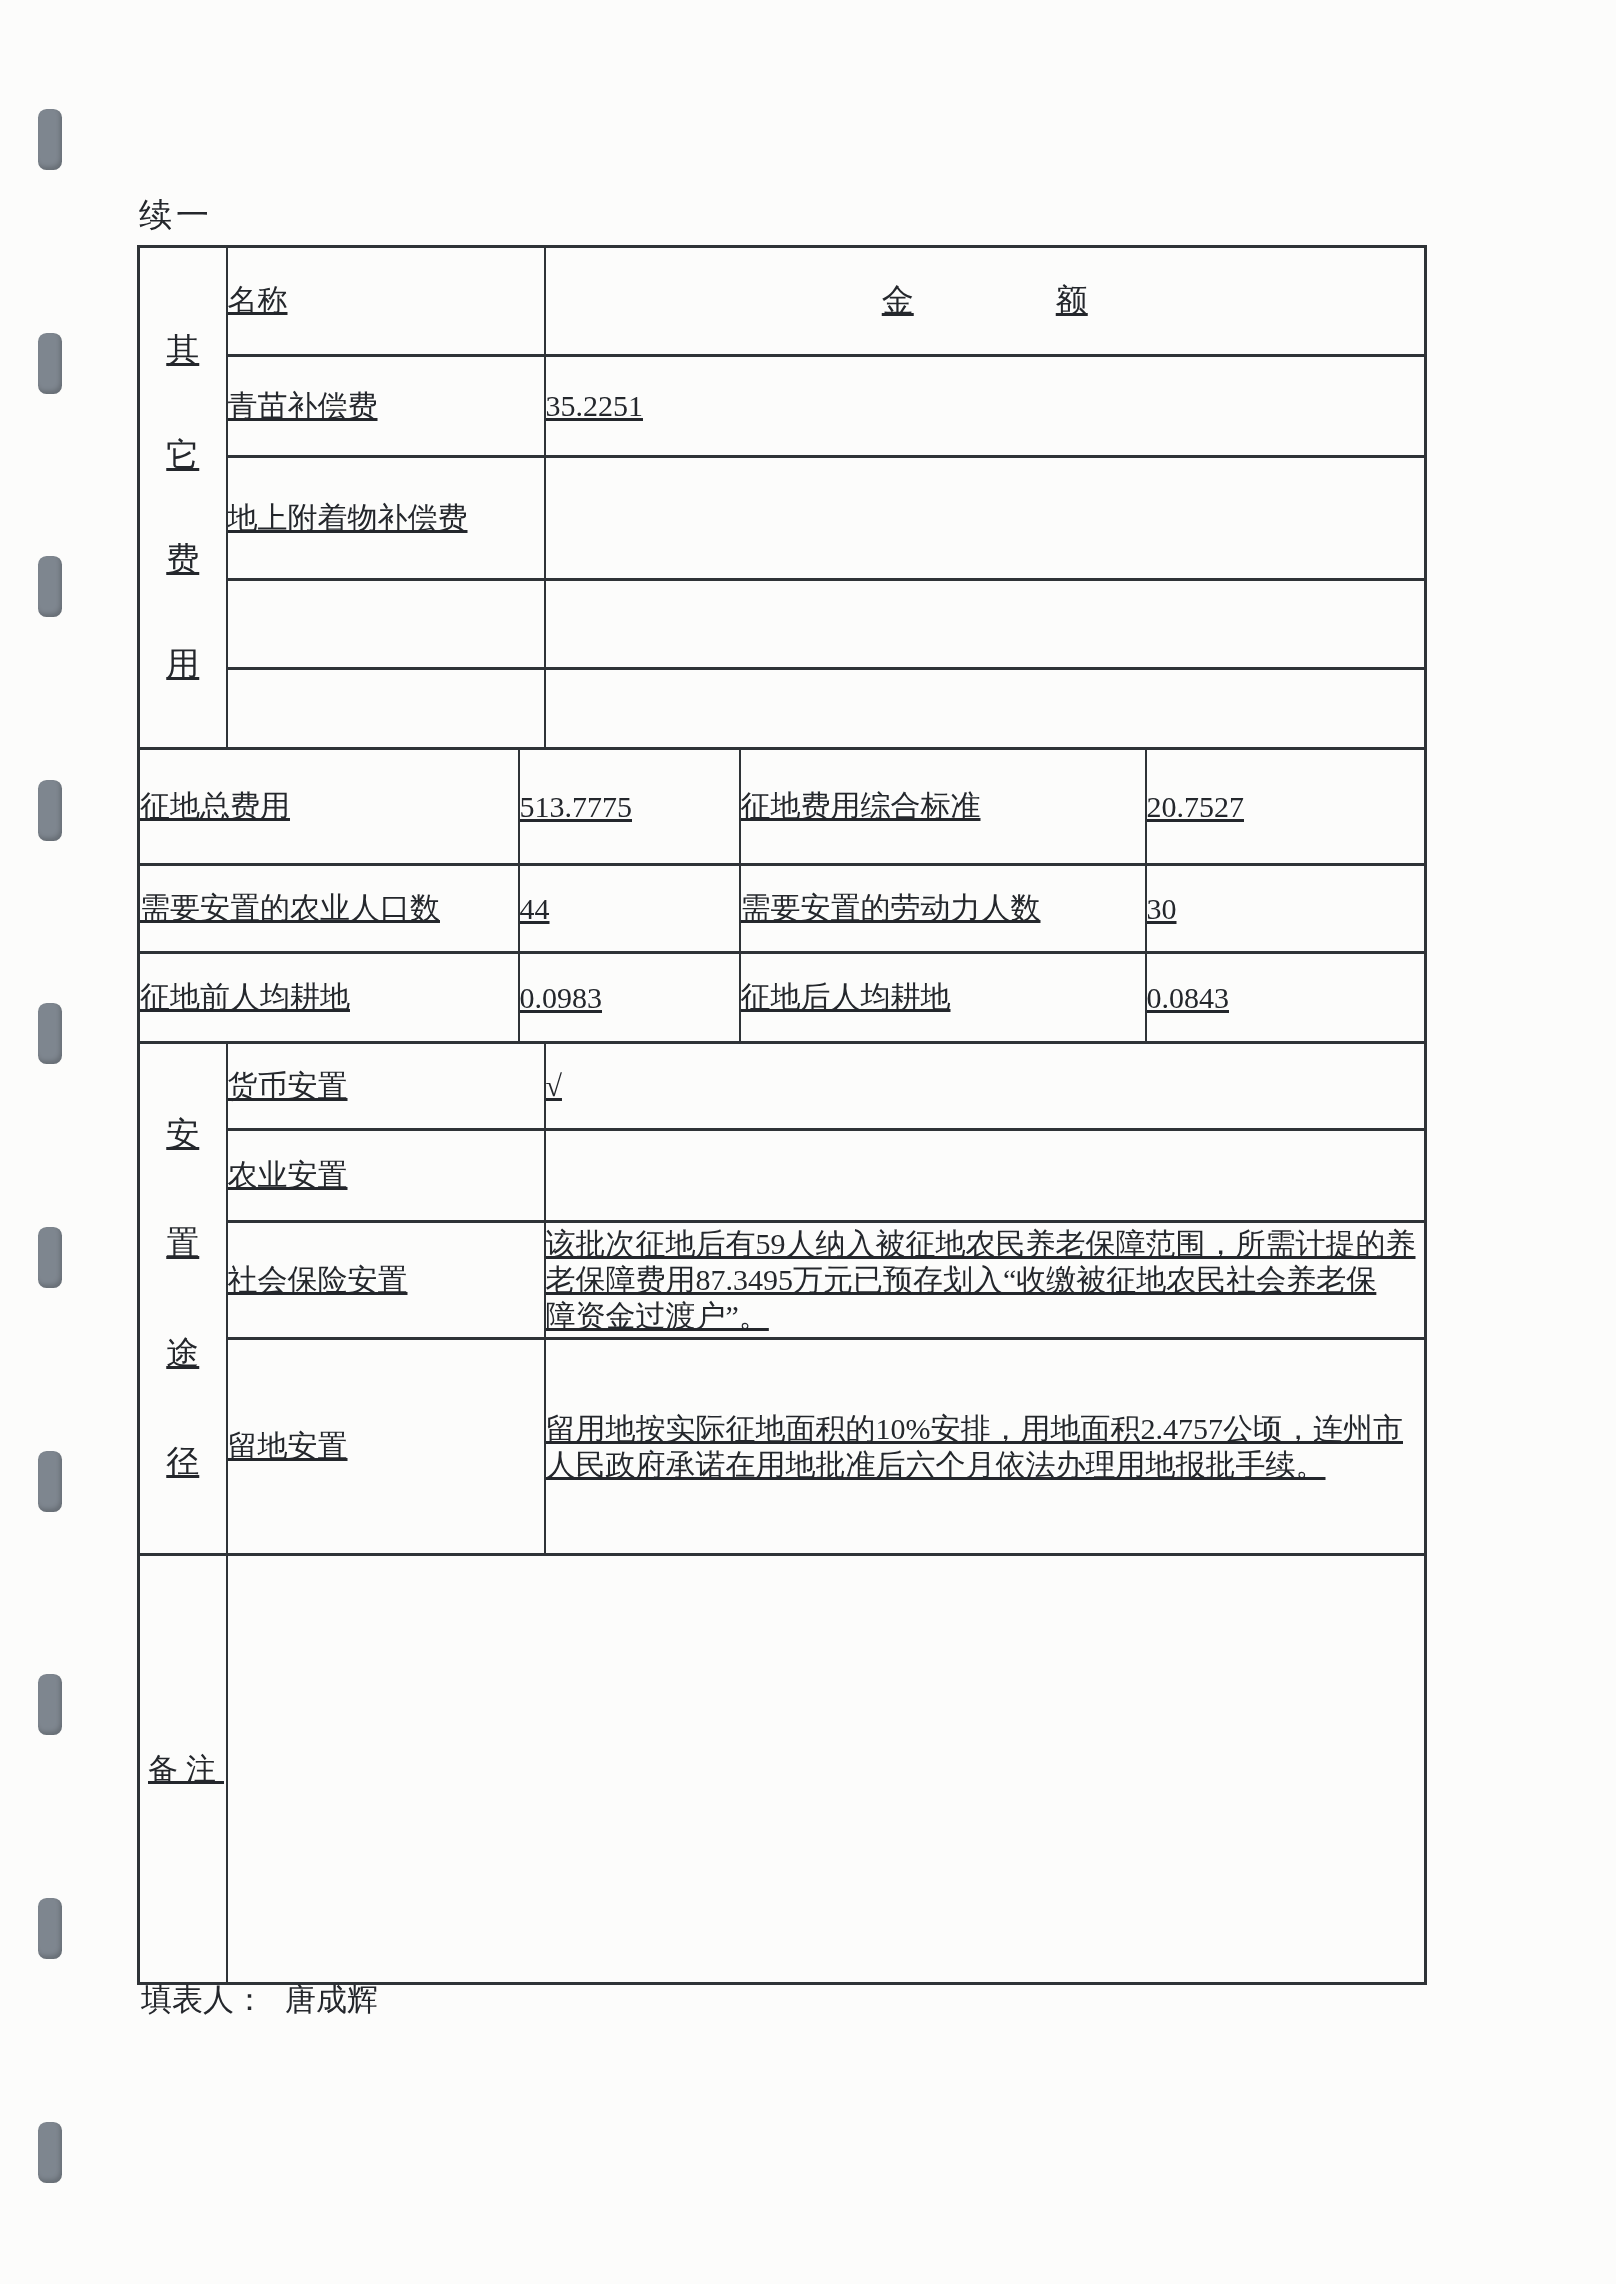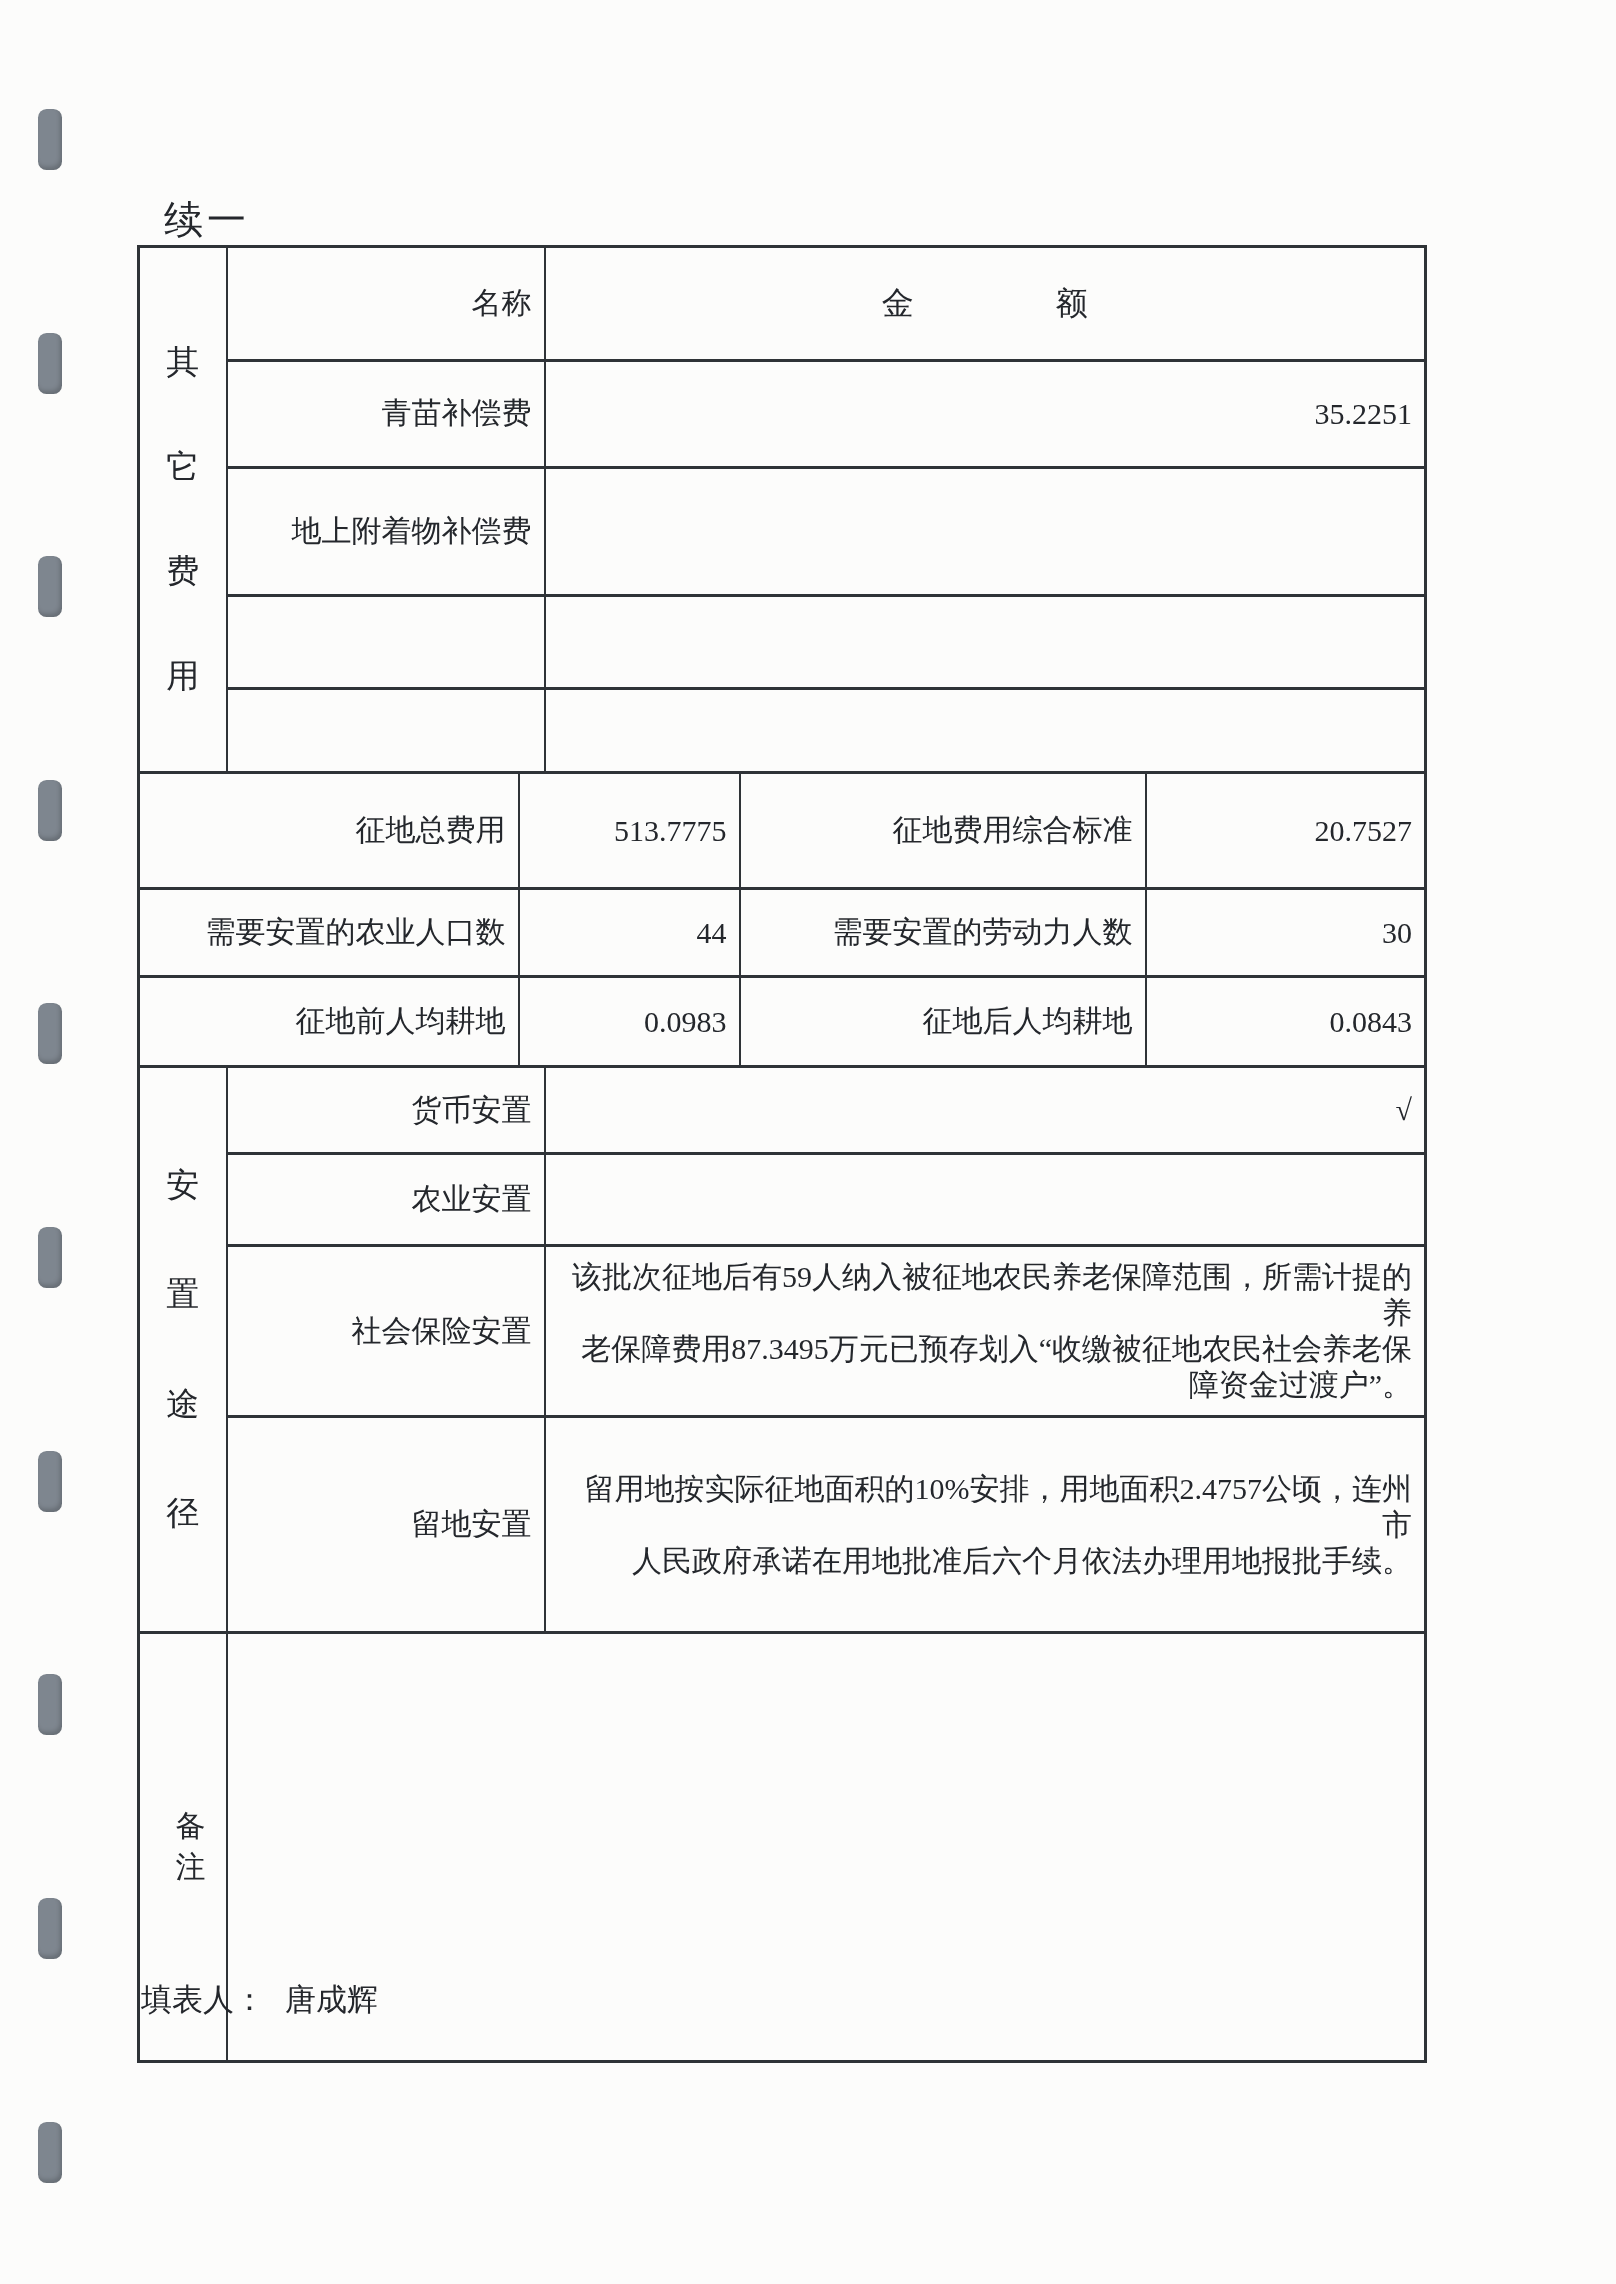--- a/index.html
+++ b/index.html
@@ -11,32 +11,32 @@
     font-family:"Liberation Serif","DejaVu Serif",serif;color:var(--text);
     position:relative;overflow:hidden;
   }
   .page{position:absolute;inset:0;}
   .bind-mark{
     position:absolute;left:38px;width:24.4px;height:61px;
     background:var(--binding_mark);border-radius:8.6px;
     box-shadow:inset -2px -3.3px 4px rgba(0,0,0,.18);
   }
   .cont-label{
-    position:absolute;left:139px;top:193px;font-size:39px;letter-spacing:4px;margin-left:25px;
+    position:absolute;left:139px;top:193px;font-size:33px;letter-spacing:4px;
   }
   table.land{
     position:absolute;left:137px;top:245px;width:1288px;
     border-collapse:collapse;table-layout:fixed;
     border:3.3px solid var(--line);
   }
   table.land td{
     border-left:2.6px solid var(--line);border-right:2.6px solid var(--line);
     border-top:3.3px solid var(--line);border-bottom:3.3px solid var(--line);
-    text-align:right;vertical-align:middle;
-    font-size:30px;padding:12px;overflow:hidden;
+    text-align:left;vertical-align:middle;
+    font-size:30px;padding:0;overflow:hidden;text-decoration:underline;
   }
   tr.r1{height:106px}tr.r2{height:99px}tr.r3{height:119px}tr.r4{height:87px}
   tr.r5{height:78px}tr.r6{height:116px}tr.r7{height:88px}tr.r8{height:90px}
   tr.r9{height:87px}tr.r10{height:92px}tr.r11{height:117px}tr.r12{height:216px}
   tr.r13{height:429px}
   .hdr{font-size:32px;}
   .amount-hdr{display:flex;justify-content:center;align-items:center;gap:142px;font-size:32px;}
   .vstack{display:flex;flex-direction:column;justify-content:space-evenly;align-items:center;
     font-size:33px;margin:0 auto;}
   .vstack.h1{height:479px;padding-top:20px;}

